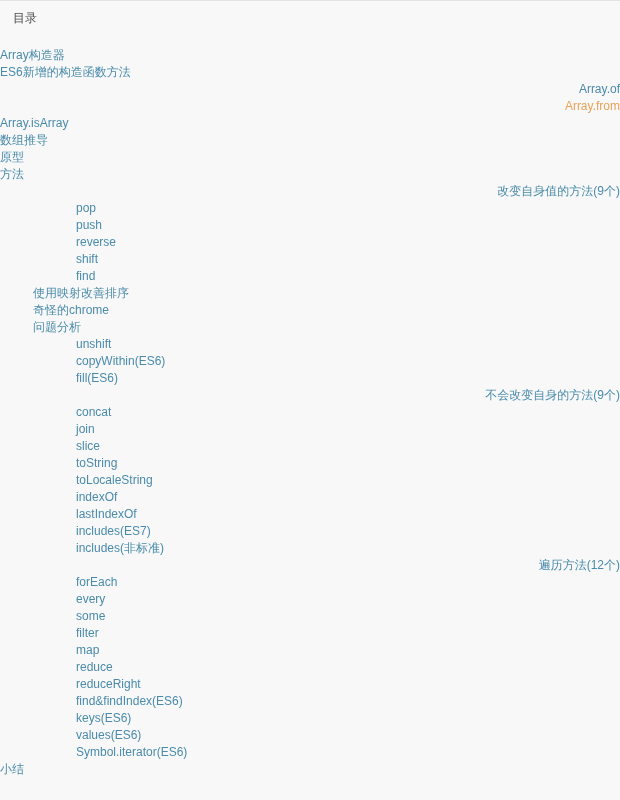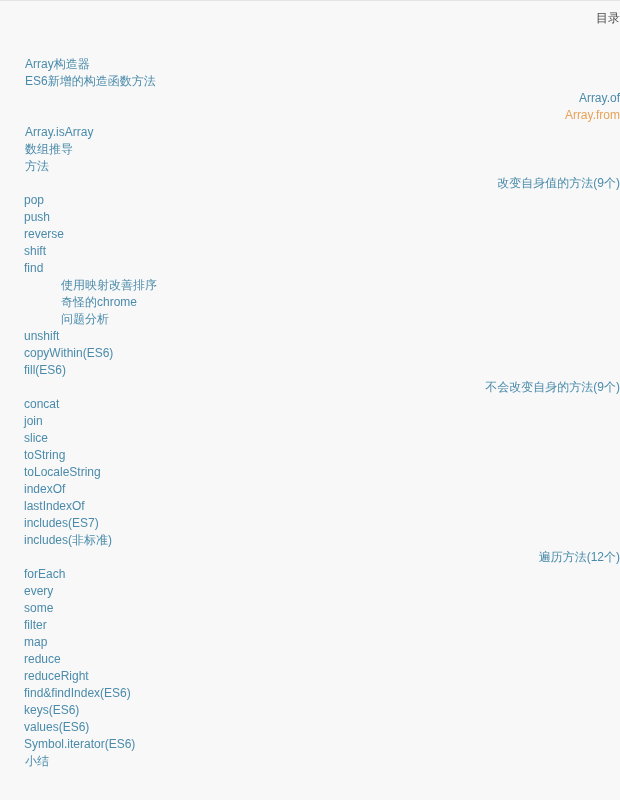--- a/index.html
+++ b/index.html
@@ -13,51 +13,51 @@
     border-top: 1px solid var(--border, #e3e3e3);
     font-family: "Liberation Sans", "DejaVu Sans", sans-serif;
     font-size: 12px;
   }
   .toc {
     padding-top: 9px;
   }
   .toc-title {
     color: var(--title, #4c4c4c);
     line-height: 17px;
-    margin: 0 0 29px 13px;
-    text-align: right;
+    margin: 0 0 20px 13px;
   }
   .toc-list { display: block; }
   .toc-item {
     display: block;
     color: var(--link, #4a8bab);
     text-decoration: none;
     line-height: 17px;
     height: 17px;
     white-space: nowrap;
     cursor: pointer;
   }
-  .toc-item.lvl1 { padding-left: 25px; }
+  .toc-item.lvl1 { }
   .toc-item.lvl2 { padding-left: 37px; text-align: right; }
-  .toc-item.lvl3 { padding-left: 24px; }
-  .toc-item.lvl4 { padding-left: 61px; }
+  .toc-item.lvl3 { padding-left: 76px; }
+  .toc-item.lvl4 { padding-left: 33px; }
   .toc-item.active { color: var(--active, #e9a257); }
 </style>
 </head>
 <body>
 
 <div class="toc">
   <div class="toc-title">目录</div>
   <nav class="toc-list">
       <a class="toc-item lvl1">Array构造器</a>
       <a class="toc-item lvl1">ES6新增的构造函数方法</a>
       <a class="toc-item lvl2">Array.of</a>
       <a class="toc-item lvl2 active">Array.from</a>
       <a class="toc-item lvl1">Array.isArray</a>
       <a class="toc-item lvl1">数组推导</a>
+      <a class="toc-item lvl1">原型</a>
       <a class="toc-item lvl1">方法</a>
       <a class="toc-item lvl2">改变自身值的方法(9个)</a>
       <a class="toc-item lvl3">pop</a>
       <a class="toc-item lvl3">push</a>
       <a class="toc-item lvl3">reverse</a>
       <a class="toc-item lvl3">shift</a>
       <a class="toc-item lvl3">find</a>
       <a class="toc-item lvl4">使用映射改善排序</a>
       <a class="toc-item lvl4">奇怪的chrome</a>
       <a class="toc-item lvl4">问题分析</a>

